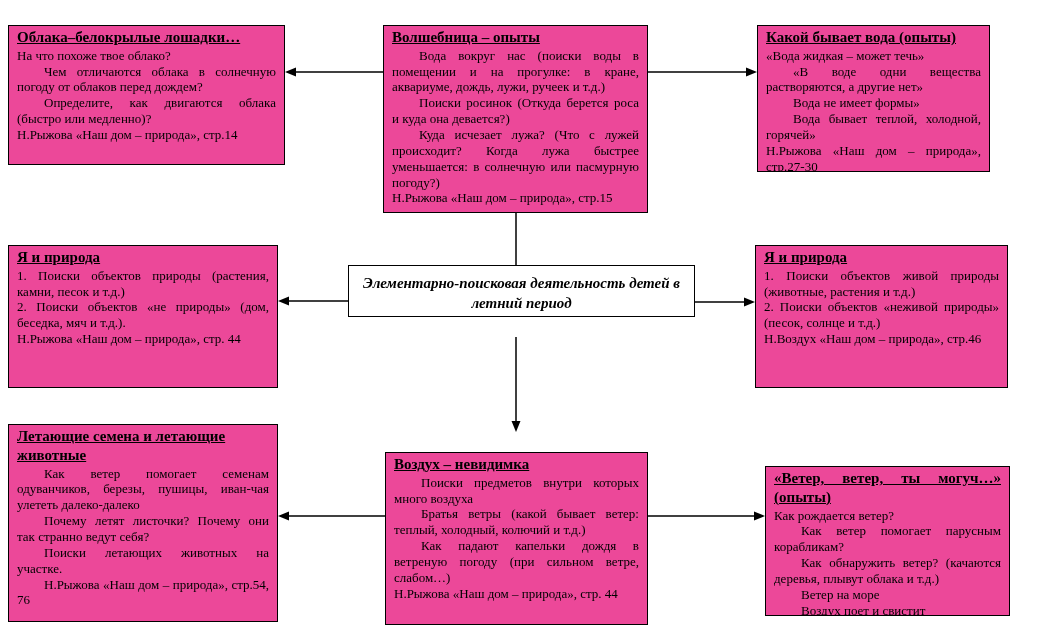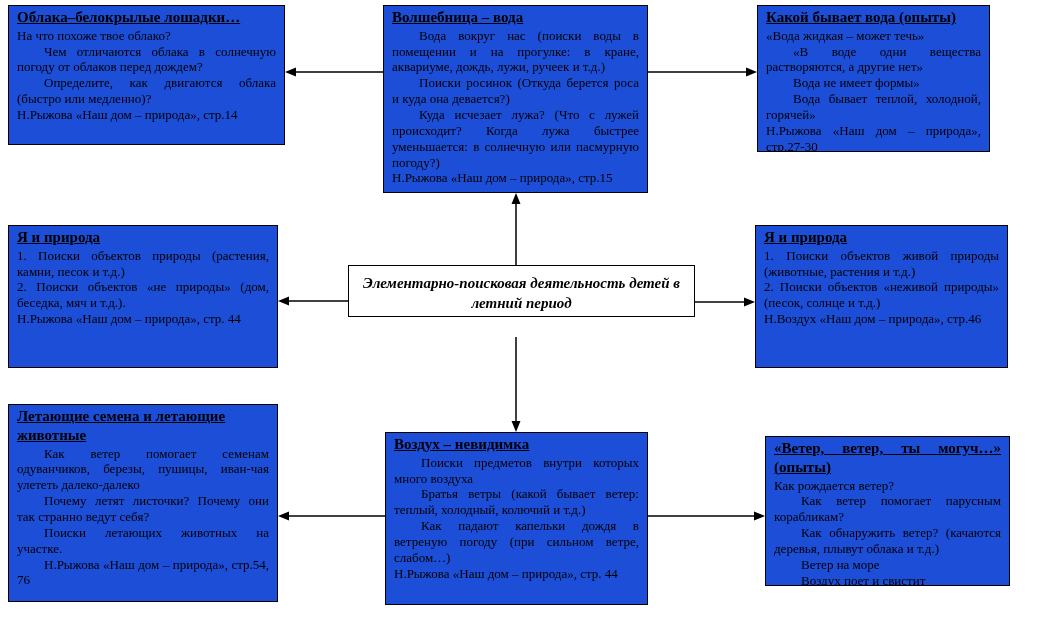--- a/index.html
+++ b/index.html
@@ -15,25 +15,26 @@
     position: absolute;
     left: 0; top: 0;
     width: 1045px; height: 625px;
   }
   .connectors line { stroke: #000000; stroke-width: 1.5; }
   .connectors polygon { fill: #000000; }
   .box {
     position: absolute;
     box-sizing: border-box;
     border: 1.5px solid #000000;
-    background: #1d4ed8;
+    background: #ec4899;
     padding: 2px 8px 2px 8px;
     font-size: 13px;
     line-height: 1.22;
     overflow: hidden;
+    margin-top: 20px;
   }
   .box .title {
     font-weight: bold;
     text-decoration: underline;
     font-size: 15px;
     line-height: 1.25;
     margin: 0 0 1px 0;
   }
   .box .title.justify { text-align: justify; }
   .box p { margin: 0; text-align: justify; }
@@ -53,21 +54,21 @@
   }
   
   .b-clouds     { left: 8px;   top: 5px;   width: 277px; height: 140px; }
   .b-water      { left: 383px; top: 5px;   width: 265px; height: 188px; }
   .b-watertypes { left: 757px; top: 5px;   width: 233px; height: 147px; }
   .b-natleft    { left: 8px;   top: 225px; width: 270px; height: 143px; }
   .b-center     { left: 348px; top: 265px; width: 347px; height: 52px;  }
   .b-natright   { left: 755px; top: 225px; width: 253px; height: 143px; }
   .b-seeds      { left: 8px;   top: 404px; width: 270px; height: 198px; }
   .b-air        { left: 385px; top: 432px; width: 263px; height: 173px; }
-  .b-wind       { left: 765px; top: 436px; width: 245px; height: 150px; }
+  .b-wind       { left: 765px; top: 446px; width: 245px; height: 150px; }
 </style>
 </head>
 <body>
 
 <div class="canvas">
 
   <svg class="connectors" viewBox="0 0 1045 625" xmlns="http://www.w3.org/2000/svg">
     <g>
       <line x1="383" y1="72" x2="294" y2="72"></line>
       <polygon points="285,72 296,67.5 296,76.5"></polygon>
@@ -104,21 +105,21 @@
 
   <div class="box b-clouds">
     <div class="title">Облака–белокрылые лошадки…</div>
     <p>На что похоже твое облако?</p>
     <p class="indent">Чем отличаются облака в солнечную погоду от облаков перед дождем?</p>
     <p class="indent">Определите, как двигаются облака (быстро или медленно)?</p>
     <p>Н.Рыжова «Наш дом – природа», стр.14</p>
   </div>
 
   <div class="box b-water">
-    <div class="title">Волшебница – вода</div>
+    <div class="title">Волшебница – опыты</div>
     <p class="indent">Вода вокруг нас (поиски воды в помещении и на прогулке: в кране, аквариуме, дождь, лужи, ручеек и т.д.)</p>
     <p class="indent">Поиски росинок (Откуда берется роса и куда она девается?)</p>
     <p class="indent">Куда исчезает лужа? (Что с лужей происходит? Когда лужа быстрее уменьшается: в солнечную или пасмурную погоду?)</p>
     <p>Н.Рыжова «Наш дом – природа», стр.15</p>
   </div>
 
   <div class="box b-watertypes">
     <div class="title">Какой бывает вода (опыты)</div>
     <p>«Вода жидкая – может течь»</p>
     <p class="indent">«В воде одни вещества растворяются, а другие нет»</p>

